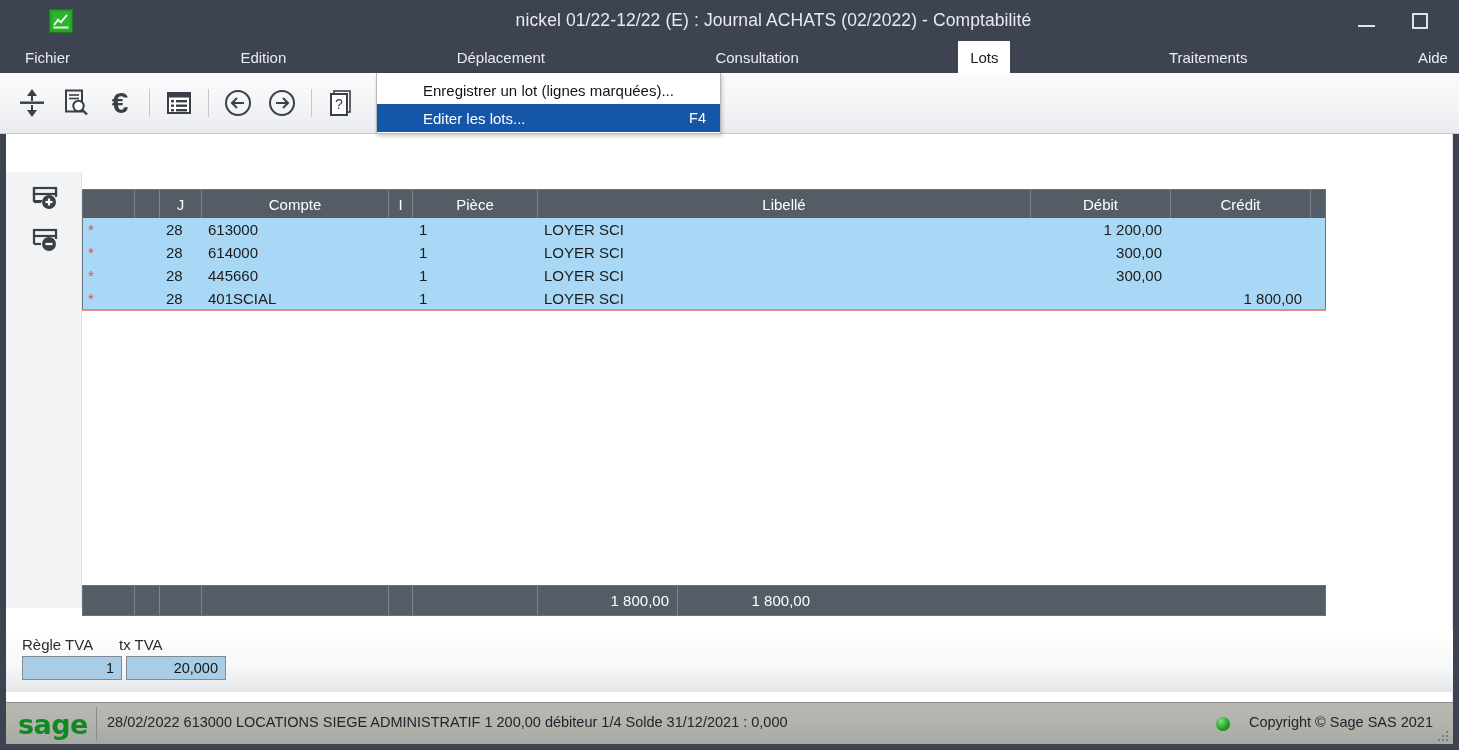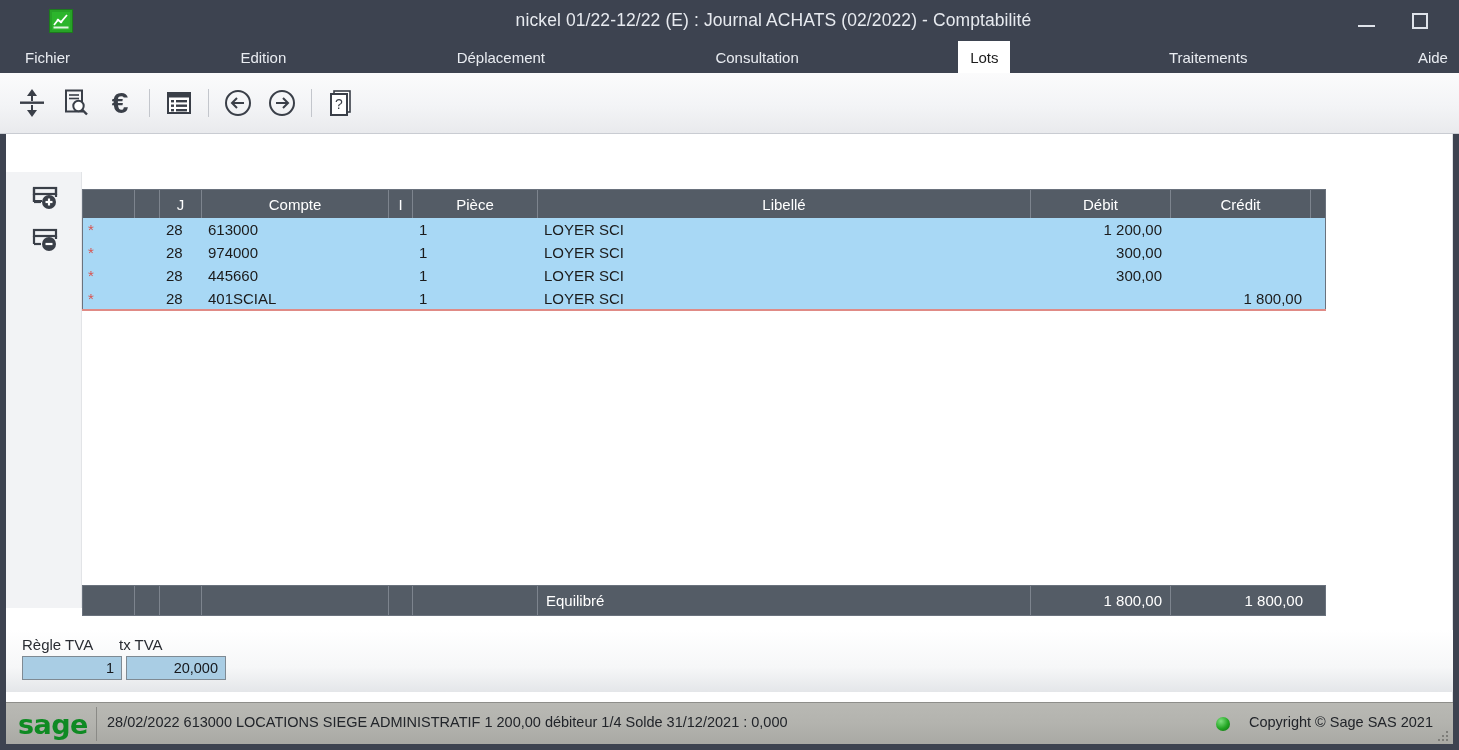--- a/index.html
+++ b/index.html
@@ -436,21 +436,21 @@
       <div class="gcell c-piece">1</div>
       <div class="gcell c-lib">LOYER SCI</div>
       <div class="gcell c-deb num">1 200,00</div>
       <div class="gcell c-cred num"></div>
     </div>
 
     <div class="grow data-row">
       <div class="gcell c-mark mark">*</div>
       <div class="gcell c-blank"></div>
       <div class="gcell c-j">28</div>
-      <div class="gcell c-compte">974000</div>
+      <div class="gcell c-compte">614000</div>
       <div class="gcell c-i"></div>
       <div class="gcell c-piece">1</div>
       <div class="gcell c-lib">LOYER SCI</div>
       <div class="gcell c-deb num">300,00</div>
       <div class="gcell c-cred num"></div>
     </div>
 
     <div class="grow data-row">
       <div class="gcell c-mark mark">*</div>
       <div class="gcell c-blank"></div>
@@ -479,21 +479,20 @@
   <div id="row-underline"></div>
 
   <div id="grid-total">
     <div class="grow">
       <div class="gcell c-mark"></div>
       <div class="gcell c-blank"></div>
       <div class="gcell c-j"></div>
       <div class="gcell c-compte"></div>
       <div class="gcell c-i"></div>
       <div class="gcell c-piece"></div>
-      <div class="gcell c-lib">Equilibré</div>
       <div class="gcell c-deb num">1 800,00</div>
       <div class="gcell c-cred num">1 800,00</div>
     </div>
   </div>
 
   <div id="tva">
     <div class="tva-lbl" id="lbl-regle">Règle TVA</div>
     <div class="tva-lbl" id="lbl-tx">tx TVA</div>
     <div class="tva-box" id="box-regle">1</div>
     <div class="tva-box" id="box-tx">20,000</div>
@@ -508,14 +507,24 @@
     <div id="sb-grip">
       <div class="grip-dot" style="right:0;bottom:0"></div>
       <div class="grip-dot" style="right:4px;bottom:0"></div>
       <div class="grip-dot" style="right:8px;bottom:0"></div>
       <div class="grip-dot" style="right:0;bottom:4px"></div>
       <div class="grip-dot" style="right:4px;bottom:4px"></div>
       <div class="grip-dot" style="right:0;bottom:8px"></div>
     </div>
   </div>
 
+  <div id="dropdown">
+    <div class="dd-item">
+      <span class="dd-label">Enregistrer un lot (lignes marquées)...</span>
+      <span class="dd-accel"></span>
+    </div>
+    <div class="dd-item sel">
+      <span class="dd-label">Editer les lots...</span>
+      <span class="dd-accel">F4</span>
+    </div>
+  </div>
 
 </div>
 
 </body></html>

